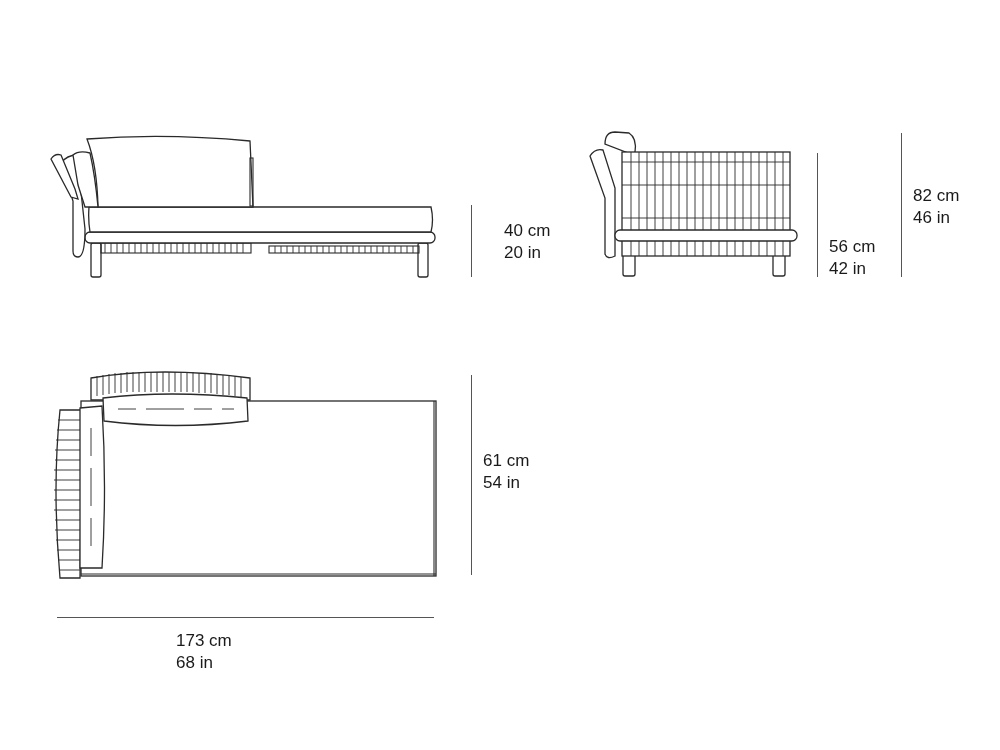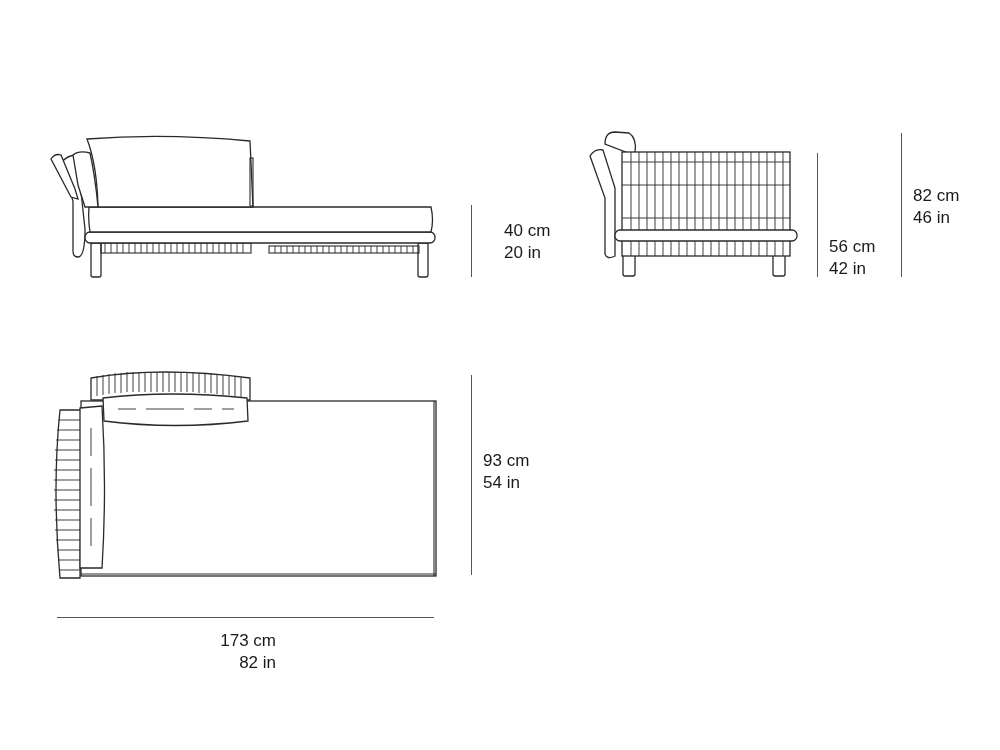--- a/index.html
+++ b/index.html
@@ -1,19 +1,19 @@
 <!DOCTYPE html>
 <html><head>
 <meta charset="utf-8">
 <style>
   html, body { margin:0; padding:0; background:#ffffff; }
   body { width:1000px; height:750px; position:relative; overflow:hidden; font-family:"Liberation Sans", sans-serif; }
   .dim-line { position:absolute; background:#555555; }
   .label { position:absolute; font-size:17px; line-height:22px; color:#1a1a1a; }
-  .center { text-align:right; }
+  .center { text-align:left; }
   svg.view { position:absolute; overflow:visible; }
   svg .o { fill:#ffffff; stroke:#2a2a2a; stroke-width:1.3; }
   svg .n { fill:none; stroke:#2a2a2a; stroke-width:1.1; }
   svg .thin { fill:none; stroke:#2a2a2a; stroke-width:0.9; }
 </style>
 </head>
 <body>
 
 <svg class="view" style="left:45px;top:125px;" width="400" height="160" viewBox="0 0 400 160">
 
@@ -81,20 +81,20 @@
   <path class="thin" d="M68 41h18M96 41h38M144 41h18M172 41h12"></path>
 
   <path class="o" d="M10 42 L32 42 L30 210 L10 210 Q2 120 10 42 Z"></path>
   <path class="thin" d="M8 52h22M7 62h23M6 72h24M5 82h25M5 92h25M4 102h26M4 112h26M4 122h26M4 132h26M4 142h26M5 152h25M5 162h25M6 172h24M7 182h23M8 192h22M9 202h21"></path>
 
   <path class="o" d="M30 40 L52 38 Q57 120 52 200 L30 200 Z"></path>
   <path class="thin" d="M41 60v28M41 100v38M41 150v28"></path>
 </svg>
 <div class="dim-line" style="left:471px;top:375px;width:1px;height:200px;"></div>
 <div class="label" style="left:483px;top:450px;">
-  <div>93 cm</div>
+  <div>61 cm</div>
   <div>54 in</div>
 </div>
 <div class="dim-line" style="left:57px;top:617px;width:377px;height:1px;"></div>
 <div class="label center" style="left:176px;top:630px;width:100px;">
   <div>173 cm</div>
-  <div>82 in</div>
+  <div>68 in</div>
 </div>
 
 </body></html>

